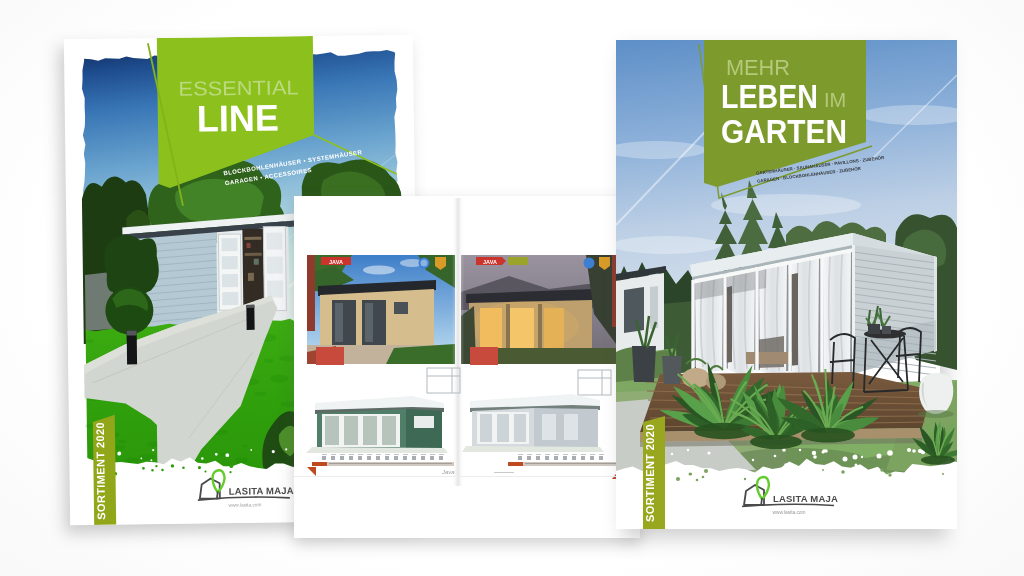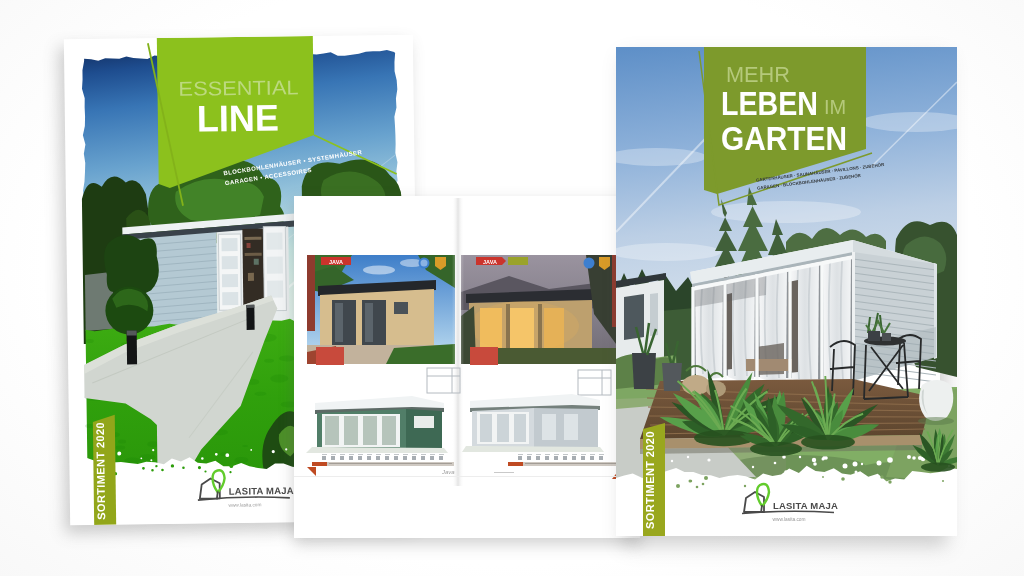--- a/index.html
+++ b/index.html
@@ -1,20 +1,20 @@
 <!DOCTYPE html>
 <html><head>
 <meta charset="utf-8">
 <style>
 html,body{margin:0;padding:0;width:1024px;height:576px;background:radial-gradient(ellipse 780px 500px at 50% 46%, #ffffff 60%, #f6f6f6 100%);overflow:hidden;}
 *{font-family:"Liberation Sans",sans-serif;}
 .card{position:absolute;background:#fff;}
 #card1{left:67px;top:37px;width:349px;height:486px;transform:rotate(-0.75deg);box-shadow:-5px 8px 16px rgba(90,90,90,.30);z-index:1;}
 #card2{left:294px;top:196px;width:346px;height:342px;box-shadow:0 6px 14px rgba(90,90,90,.28);z-index:2;}
-#card3{left:616px;top:47px;width:324px;height:489px;box-shadow:7px 10px 18px rgba(90,90,90,.28);z-index:3;}
+#card3{left:616px;top:40px;width:324px;height:489px;box-shadow:7px 10px 18px rgba(90,90,90,.28);z-index:3;}
 svg{display:block;}
 </style>
 </head>
 <body>
 
 <div class="card" id="card1">
 <svg width="349" height="486" viewBox="0 0 349 486">
 <defs>
 <linearGradient id="sky1" x1="0" y1="0" x2="0.12" y2="1">
 <stop offset="0" stop-color="#14346a"></stop>

